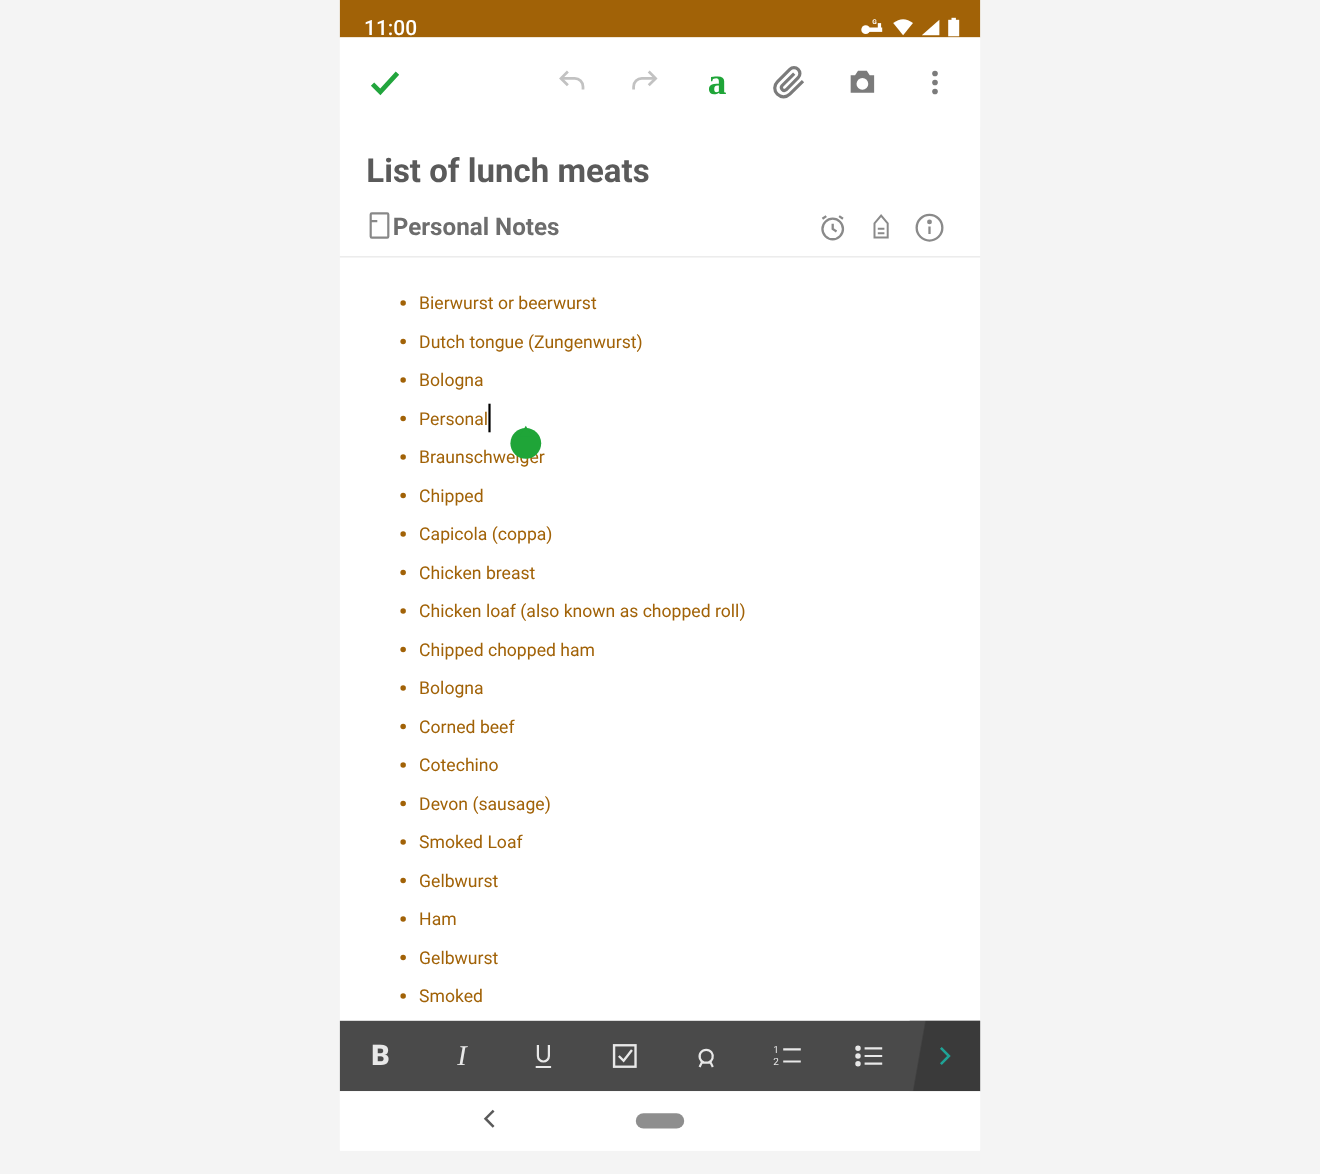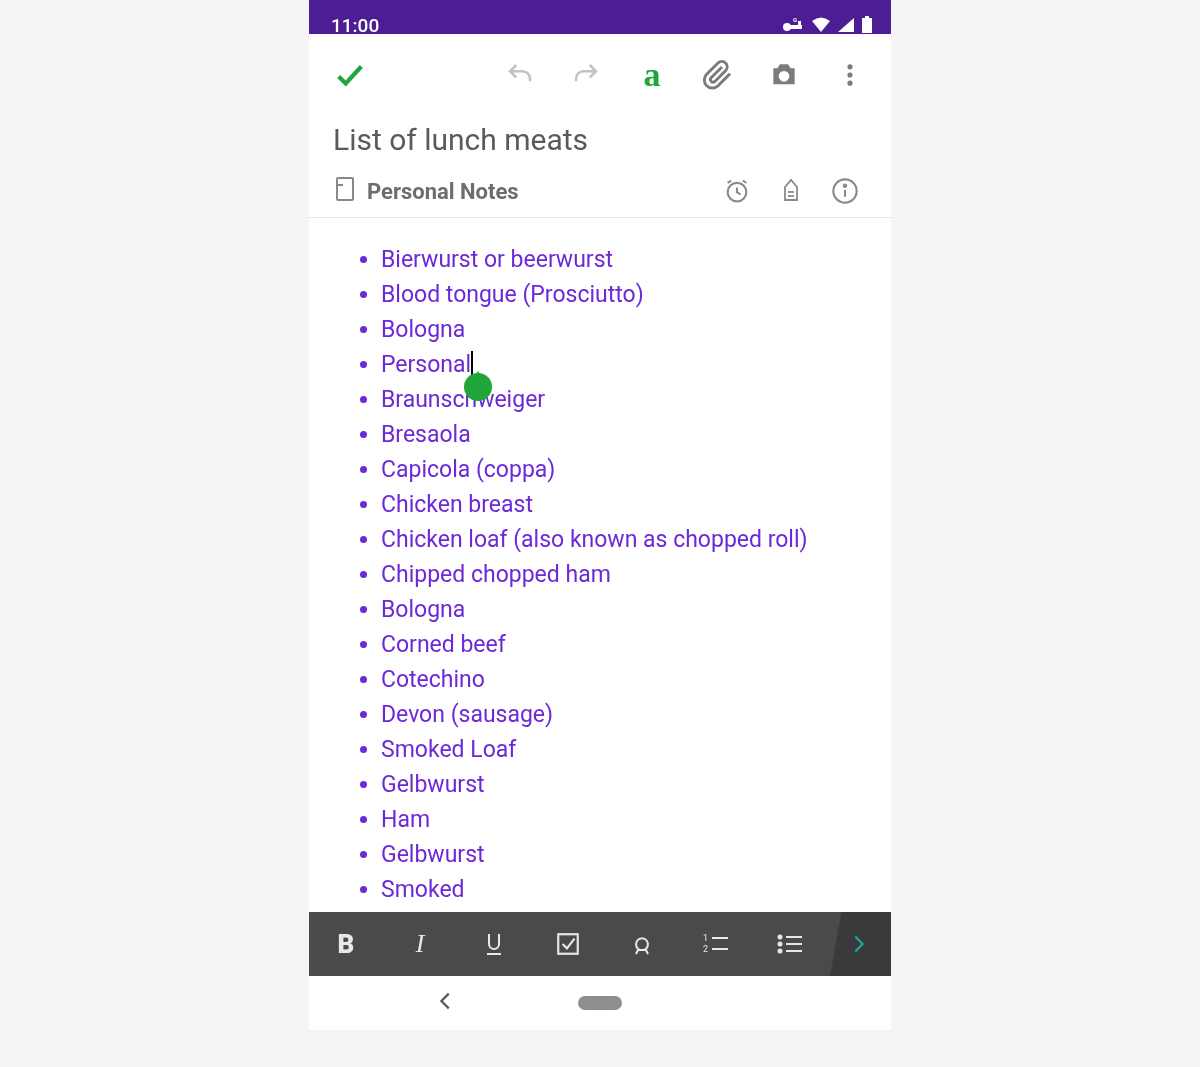--- a/index.html
+++ b/index.html
@@ -13,21 +13,21 @@
     align-items: flex-start;
   }
   .phone {
     width: 582px;
     background: #fff;
     position: relative;
     margin-top: 0;
   }
   .status-bar {
     height: 34px;
-    background: #4c1d95;
+    background: #a16207;
     display: flex;
     align-items: center;
     justify-content: space-between;
     padding: 16px 18px 0 22px;
     color: #fff;
     font-size: 19px;
     font-weight: 500;
   }
   .status-icons { display: flex; align-items: center; gap: 6px; }
   .status-icons svg { fill: #fff; }
@@ -57,30 +57,30 @@
   }
   .attach-icon svg { stroke: #7b7b7b; }
   .camera-icon svg { fill: #7b7b7b; }
   .more-icon svg { fill: #7b7b7b; }
 
   .title-area {
     padding: 6px 24px 14px 24px;
   }
   .note-title {
     font-size: 30px;
-    font-weight: 400;
+    font-weight: 700;
     color: #5a5a5a;
+    margin-top: 16px;
   }
 
   .meta-row {
     display: flex;
     align-items: center;
     padding: 4px 24px 10px 24px;
     border-bottom: 1px solid #e4e4e4;
-    gap: 10px;
   }
   .notebook-icon svg { stroke: #888; }
   .notebook-label {
     font-size: 22px;
     font-weight: 700;
     color: #6d6d6d;
     flex: 1;
   }
   .meta-icon { width: 44px; display:flex; justify-content:center; }
   .meta-icon svg { stroke: #8a8a8a; fill: none; }
@@ -89,23 +89,23 @@
     padding: 24px 24px 0 24px;
     position: relative;
     height: 694px;
     overflow: hidden;
   }
   ul.bullet {
     list-style: disc;
     padding-left: 48px;
   }
   ul.bullet li {
-    font-size: 23px;
+    font-size: 16px;
     line-height: 35px;
-    color: #6d28d9;
+    color: #a16207;
     position: relative;
   }
   .cursor-line::after {
     content: "";
     position: absolute;
     width: 2px;
     height: 26px;
     background: #000;
     top: 4px;
     margin-left: 0;
@@ -275,25 +275,25 @@
           <circle cx="12" cy="12" r="10"></circle>
           <line x1="12" y1="11" x2="12" y2="17"></line>
           <circle cx="12" cy="7.5" r="1" fill="#8a8a8a"></circle>
         </svg>
     </span>
   </div>
 
   <div class="content">
     <ul class="bullet" id="bullet-list">
         <li>Bierwurst or beerwurst</li>
-        <li>Blood tongue (Prosciutto)</li>
+        <li>Dutch tongue (Zungenwurst)</li>
         <li>Bologna</li>
         <li class="cursor-line">Personal</li>
         <li>Braunschweiger</li>
-        <li>Bresaola</li>
+        <li>Chipped</li>
         <li>Capicola (coppa)</li>
         <li>Chicken breast</li>
         <li>Chicken loaf (also known as chopped roll)</li>
         <li>Chipped chopped ham</li>
         <li>Bologna</li>
         <li>Corned beef</li>
         <li>Cotechino</li>
         <li>Devon (sausage)</li>
         <li>Smoked Loaf</li>
         <li>Gelbwurst</li>

